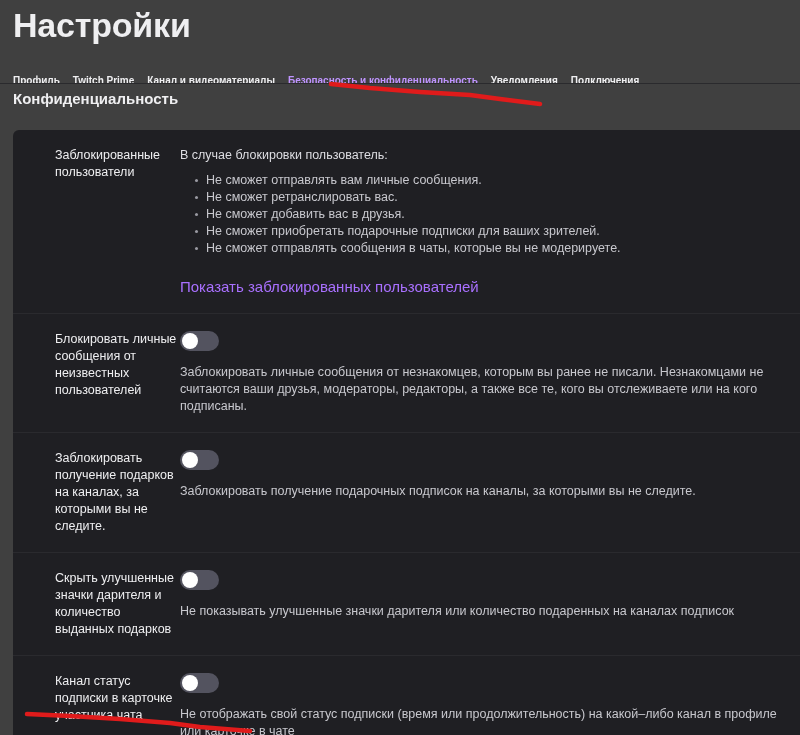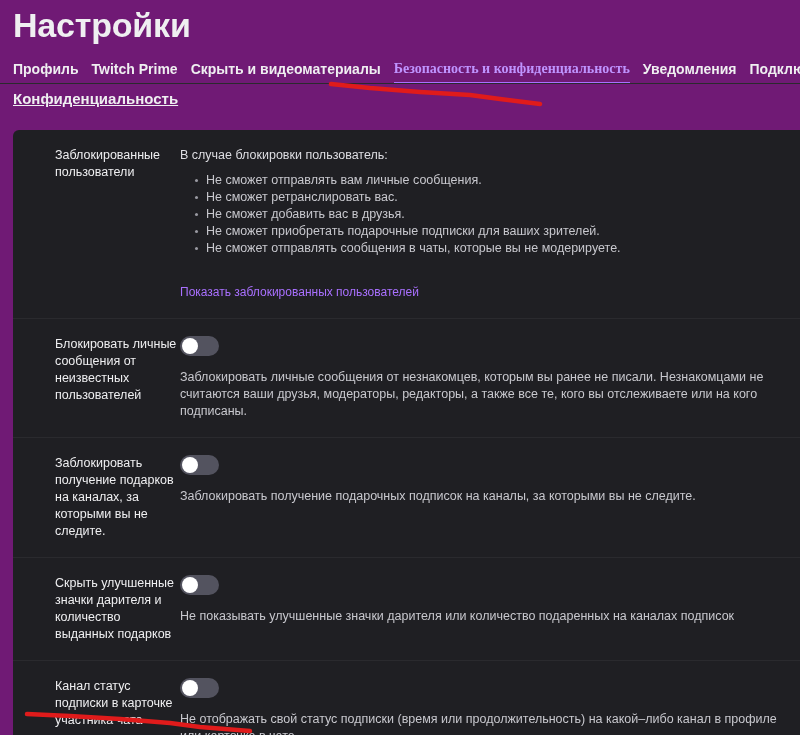--- a/index.html
+++ b/index.html
@@ -15,21 +15,21 @@
     font-family: "Liberation Sans", "DejaVu Sans", sans-serif;
     color: #efeff1;
     position: relative;
     -webkit-font-smoothing: antialiased;
   }
 
   #page {
     position: relative;
     width: 800px;
     height: 735px;
-    background: #701a75;
+    background: #404040;
     overflow: hidden;
   }
 
   
   .page-title {
     position: absolute;
     left: 13px;
     top: 3px;
     font-size: 34px;
     font-weight: bold;
@@ -46,49 +46,47 @@
     top: 56px;
     width: 800px;
     height: 28px;
     border-bottom: 1px solid #2a2a2d;
     box-sizing: border-box;
     white-space: nowrap;
     overflow: hidden;
   }
   .tab {
     display: inline-block;
-    font-size: 14px;
+    font-size: 10px;
     font-weight: bold;
     color: #efeff1;
     line-height: 26px;
     padding: 0 0 1px 0;
-    margin: 0 0 0 13px;
+    margin: 12px 0 0 13px;
     border-bottom: 2px solid transparent;
     box-sizing: border-box;
     height: 28px;
     vertical-align: top;
     cursor: pointer;
   }
   .tab:first-child { margin-left: 13px; }
   .tab.active {
     color: #bf94ff;
     border-bottom-color: #a970ff;
-    font-family: Liberation Serif, serif;
   }
 
   
   .section-heading {
     position: absolute;
     left: 13px;
     top: 89px;
     font-size: 15px;
     font-weight: bold;
     color: #efeff1;
     line-height: 20px;
-    text-decoration: underline;
   }
 
   
   .card {
     position: absolute;
     left: 13px;
     top: 130px;
     width: 800px;
     background: #1f1f23;
     border-radius: 6px 0 0 6px;
@@ -147,22 +145,22 @@
     left: -11px;
     top: 7px;
     width: 3px;
     height: 3px;
     border-radius: 50%;
     background: #9a9aa2;
   }
 
   .link {
     display: inline-block;
-    margin-top: 19px;
-    font-size: 12px;
+    margin-top: 13px;
+    font-size: 15px;
     line-height: 17px;
     color: #a970ff;
     text-decoration: none;
     cursor: pointer;
   }
 
   
   .toggle {
     width: 39px;
     height: 20px;
@@ -200,21 +198,21 @@
     pointer-events: none;
   }
 </style>
 </head>
 <body>
 
 <div id="page">
 
   <div class="page-title">Настройки</div>
 
-  <div class="tabbar" id="tabbar"><div class="tab">Профиль</div><div class="tab">Twitch Prime</div><div class="tab">Скрыть и видеоматериалы</div><div class="tab active">Безопасность и конфиденциальность</div><div class="tab">Уведомления</div><div class="tab">Подключения</div></div>
+  <div class="tabbar" id="tabbar"><div class="tab">Профиль</div><div class="tab">Twitch Prime</div><div class="tab">Канал и видеоматериалы</div><div class="tab active">Безопасность и конфиденциальность</div><div class="tab">Уведомления</div><div class="tab">Подключения</div></div>
 
   <div class="section-heading">Конфиденциальность</div>
 
   <div class="card" id="card">
       <div class="row">
         <div class="row-label">Заблокированные пользователи</div>
         <div class="row-body"><p class="body-intro">В случае блокировки пользователь:</p><ul class="bullets">
             <li>Не сможет отправлять вам личные сообщения.</li>
             <li>Не сможет ретранслировать вас.</li>
             <li>Не сможет добавить вас в друзья.</li>

